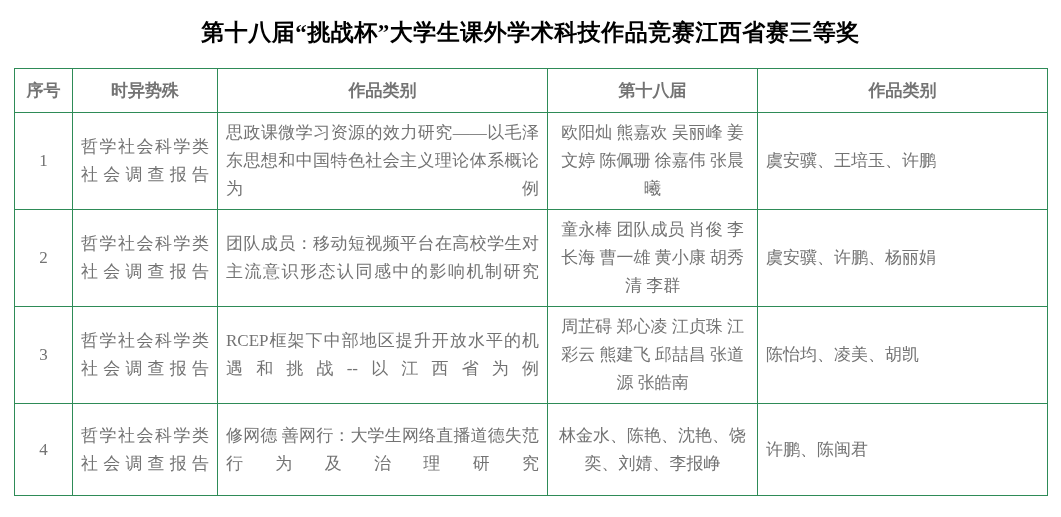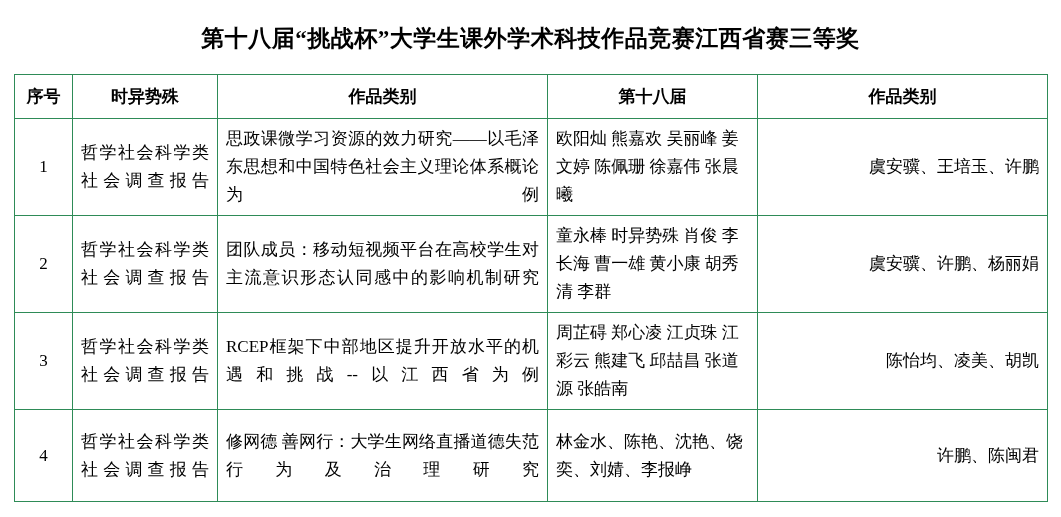--- a/index.html
+++ b/index.html
@@ -16,21 +16,21 @@
   }
   .page {
     width: 1061px;
     height: 517px;
     position: relative;
     box-sizing: border-box;
     padding: 0 14px;
   }
   .title-block {
     text-align: center;
-    padding-top: 22px;
+    padding-top: 16px;
   }
   .title-line {
     font-family: "Liberation Serif", serif;
     font-weight: bold;
     font-size: 23px;
     line-height: 34px;
     letter-spacing: 0.5px;
     color: #000000;
   }
   table.award-table {
@@ -41,21 +41,21 @@
     border: 1px solid #2e8b57;
   }
   table.award-table td,
   table.award-table th {
     border: 1px solid #2e8b57;
     vertical-align: middle;
     padding: 6px 8px;
     font-family: "Liberation Serif", serif;
     font-size: 17px;
     line-height: 28px;
-    color: #000000;
+    color: #737373;
     box-sizing: border-box;
   }
   thead th {
     font-weight: bold;
     text-align: center;
     height: 44px;
     padding: 4px 6px;
     font-size: 17.5px;
   }
   .col-no      { width: 58px; }
@@ -73,26 +73,26 @@
     padding-left: 24px;
     padding-right: 24px;
   }
   td.cell-name {
     text-align: justify;
     text-align-last: justify;
     padding-left: 10px;
     padding-right: 10px;
   }
   td.cell-team {
-    text-align: left;
+    text-align: center;
     padding-left: 4px;
     padding-right: 4px;
   }
   td.cell-teacher {
-    text-align: right;
+    text-align: left;
   }
   tbody tr { height: 92px; }
 </style>
 </head>
 <body>
 
 <div class="page">
 
   <div class="title-block">
     <div class="title-line">第十八届“挑战杯”大学生课外学术科技作品竞赛江西省赛三等奖</div>
@@ -120,21 +120,21 @@
         <td class="cell-no">1</td>
         <td class="cell-cat">哲学社会科学类社会调查报告</td>
         <td class="cell-name">思政课微学习资源的效力研究——以毛泽东思想和中国特色社会主义理论体系概论为例</td>
         <td class="cell-team">欧阳灿 熊嘉欢 吴丽峰 姜文婷 陈佩珊 徐嘉伟 张晨曦</td>
         <td class="cell-teacher">虞安骥、王培玉、许鹏</td>
       </tr>
       <tr>
         <td class="cell-no">2</td>
         <td class="cell-cat">哲学社会科学类社会调查报告</td>
         <td class="cell-name">团队成员：移动短视频平台在高校学生对主流意识形态认同感中的影响机制研究</td>
-        <td class="cell-team">童永棒 时异势殊 肖俊 李长海 曹一雄 黄小康 胡秀清 李群</td>
+        <td class="cell-team">童永棒 团队成员 肖俊 李长海 曹一雄 黄小康 胡秀清 李群</td>
         <td class="cell-teacher">虞安骥、许鹏、杨丽娟</td>
       </tr>
       <tr>
         <td class="cell-no">3</td>
         <td class="cell-cat">哲学社会科学类社会调查报告</td>
         <td class="cell-name">RCEP框架下中部地区提升开放水平的机遇和挑战--以江西省为例</td>
         <td class="cell-team">周芷碍 郑心凌 江贞珠 江彩云 熊建飞 邱喆昌 张道源 张皓南</td>
         <td class="cell-teacher">陈怡均、凌美、胡凯</td>
       </tr>
       <tr>

